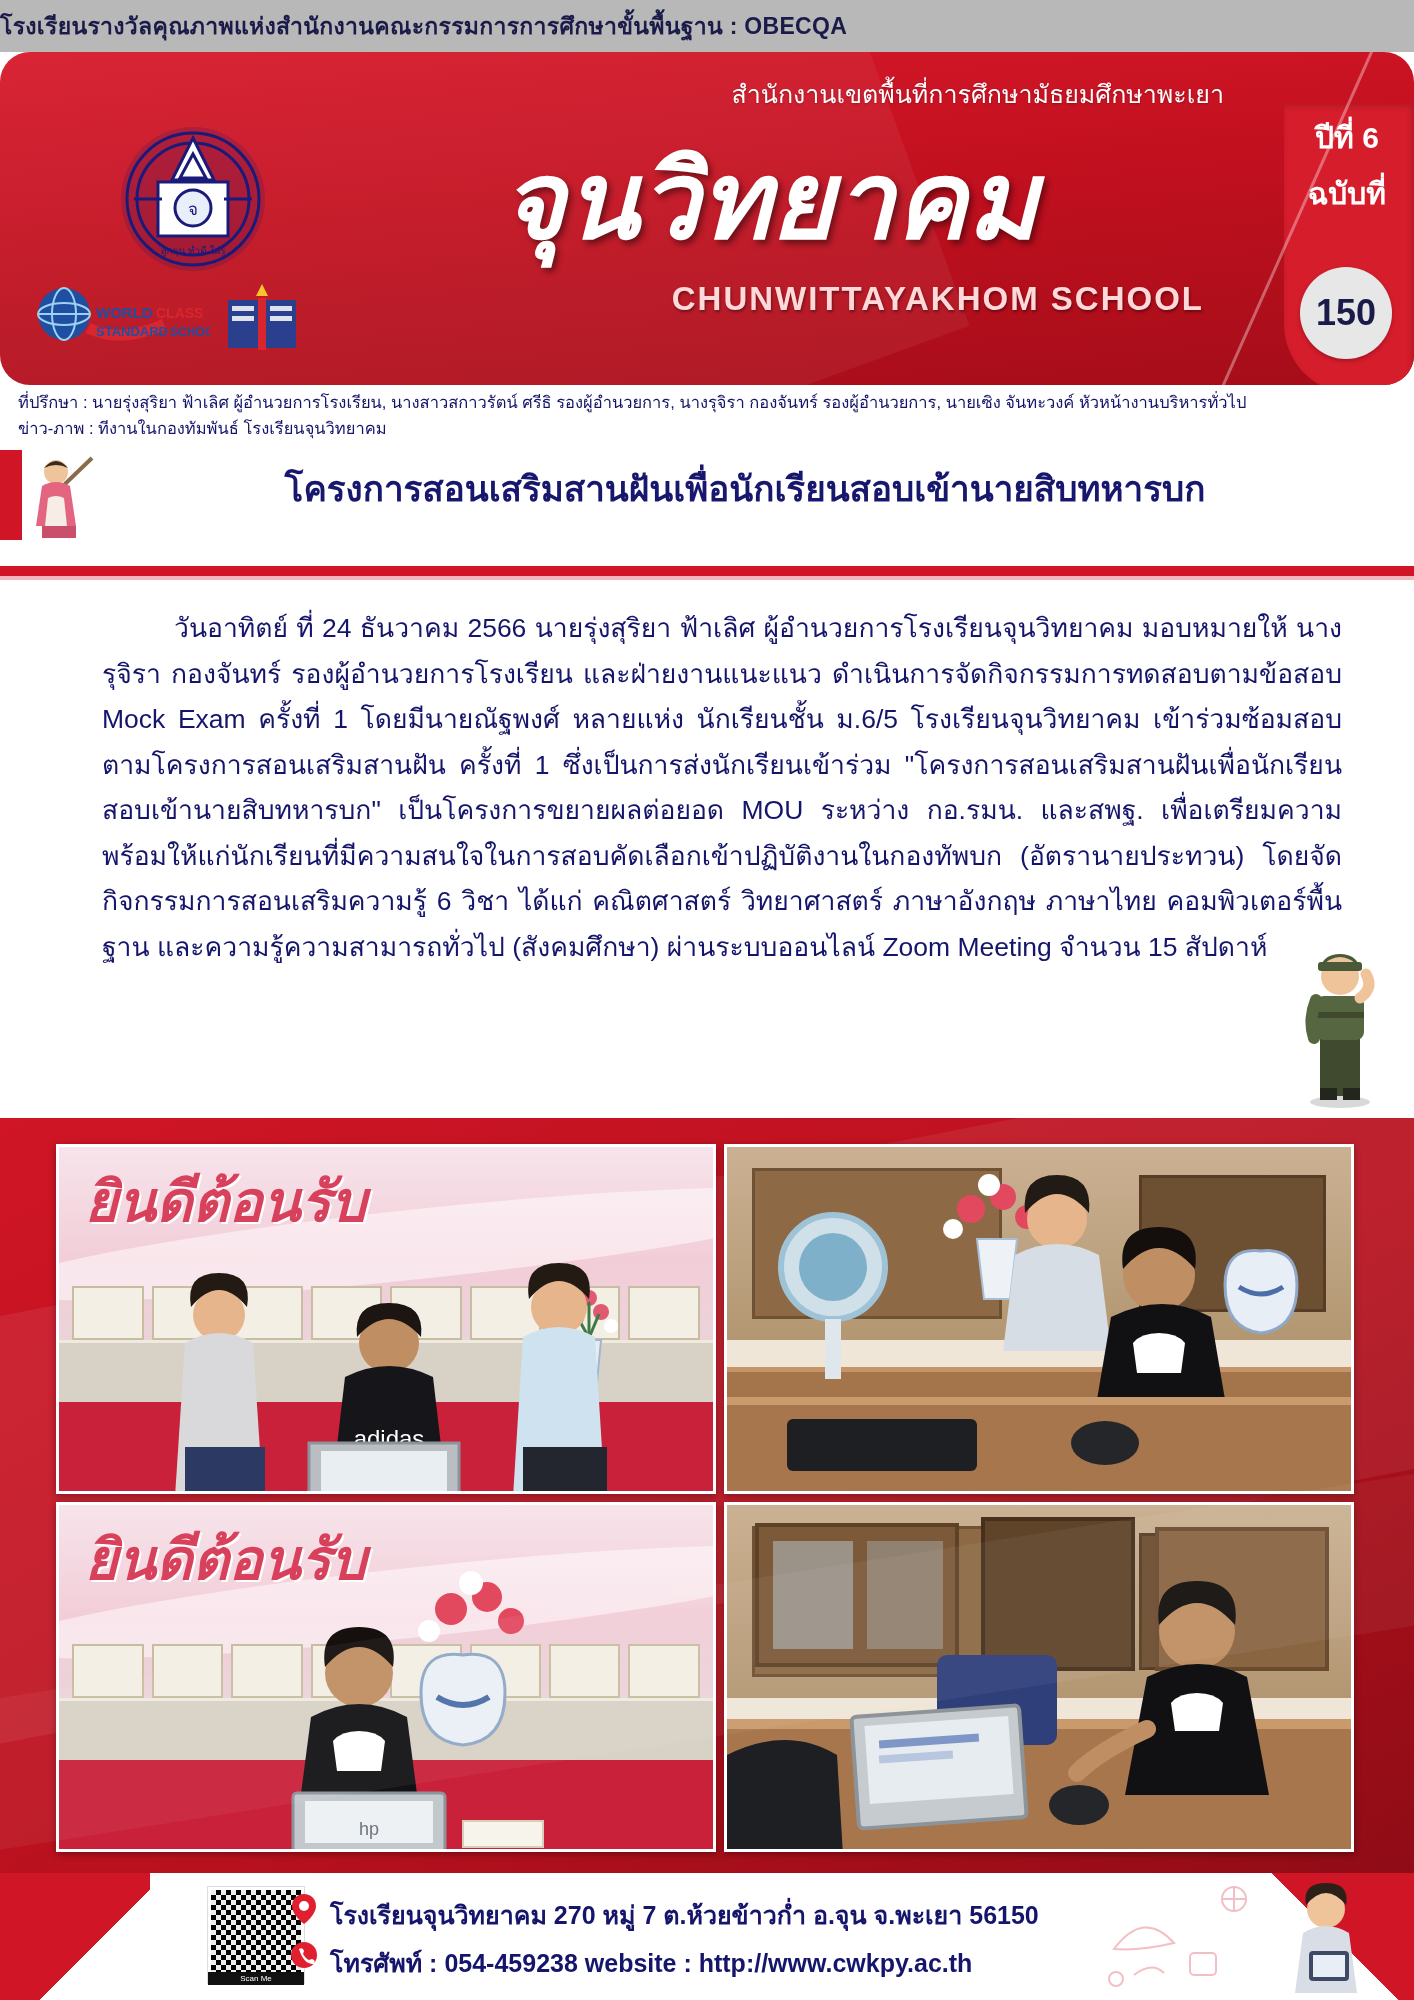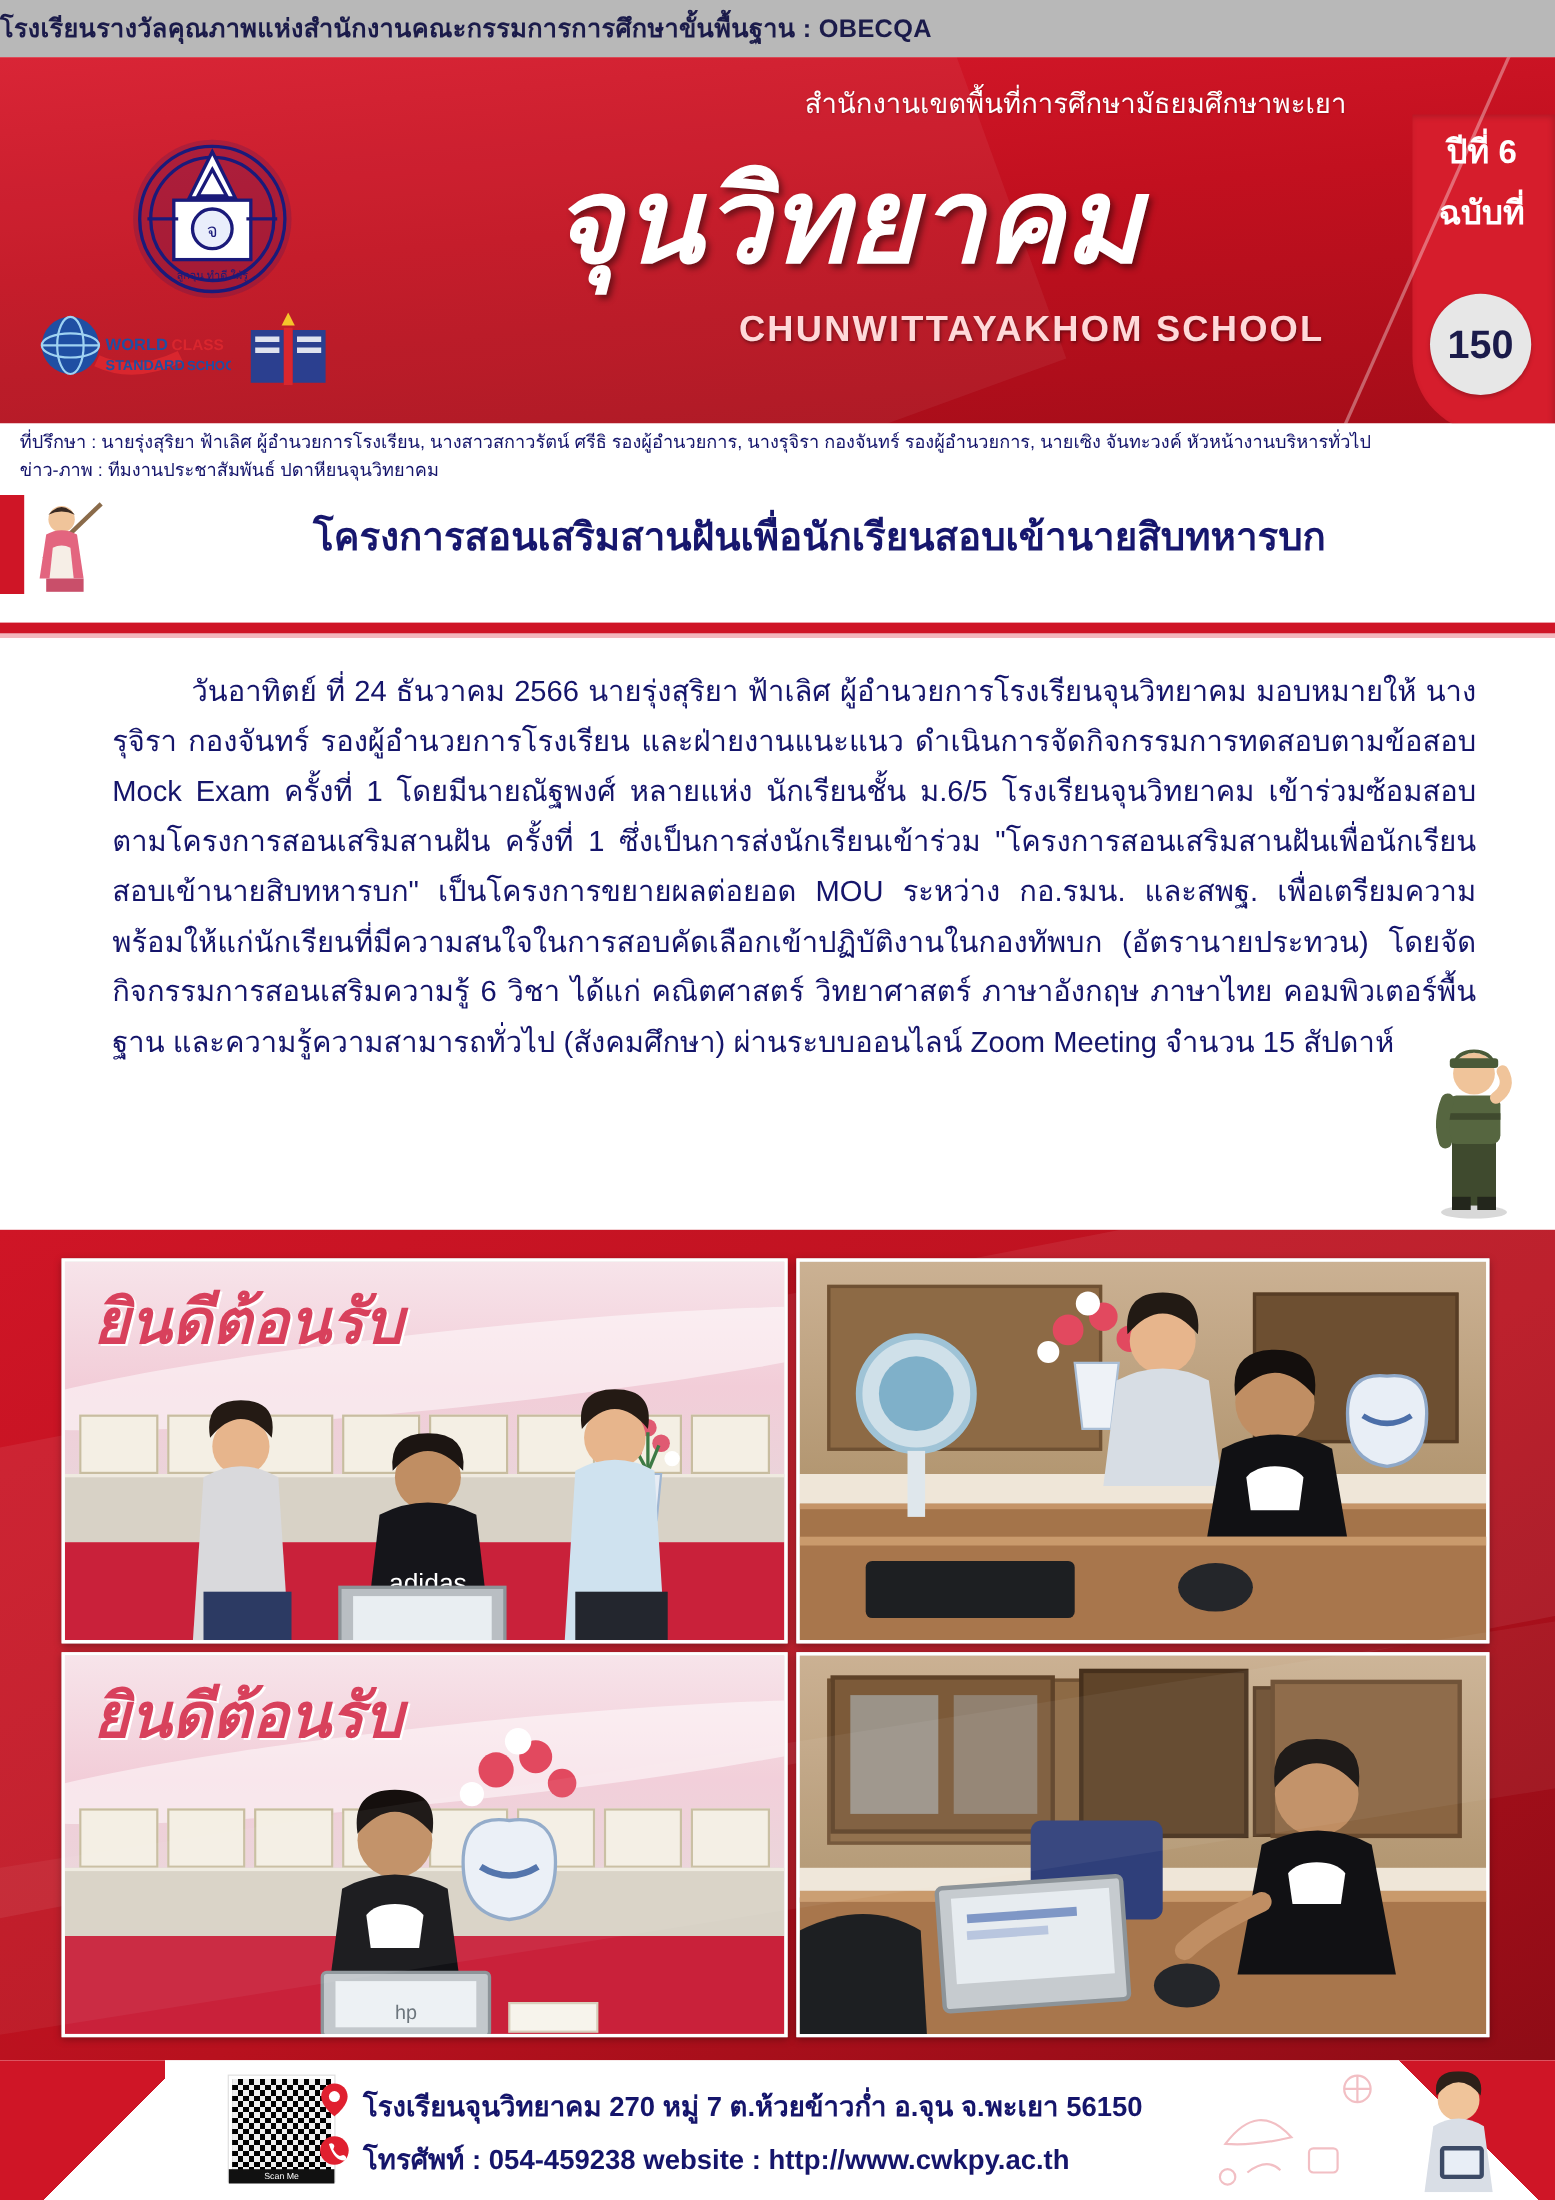--- a/index.html
+++ b/index.html
@@ -39,20 +39,21 @@
   }
 
   
   .masthead {
     position: absolute;
     left: 0; top: 52px;
     width: 1414px;
     height: 333px;
     background: linear-gradient(175deg, #d7192b 0%, #c2101f 45%, #a50d19 100%);
     overflow: hidden;
+    border-radius: 30px;
   }
   .masthead:before {
     content: "";
     position: absolute;
     left: -200px; top: -120px;
     width: 1100px; height: 600px;
     background: rgba(255,255,255,0.055);
     transform: rotate(-20deg);
   }
   .masthead:after {
@@ -503,21 +504,21 @@
 
     <div class="issue-tab"></div>
     <div class="issue-year">ปีที่ 6</div>
     <div class="issue-label">ฉบับที่</div>
     <div class="issue-circle"></div>
     <div class="issue-number">150</div>
   </div>
 
   <div class="credits">
     <div class="credit-line">ที่ปรึกษา : นายรุ่งสุริยา  ฟ้าเลิศ ผู้อำนวยการโรงเรียน, นางสาวสกาวรัตน์ ศรีธิ รองผู้อำนวยการ, นางรุจิรา กองจันทร์ รองผู้อำนวยการ, นายเซิง จันทะวงค์ หัวหน้างานบริหารทั่วไป</div>
-    <div class="credit-line">ข่าว-ภาพ : ทีมงานประชาสัมพันธ์ ปดาหียนจุนวิทยาคม</div>
+    <div class="credit-line">ข่าว-ภาพ : ทีงานในกองทัมพันธ์ โรงเรียนจุนวิทยาคม</div>
   </div>
 
   <div class="headline-row">
     <div class="headline-bar-left"></div>
     <span class="teacher-figure">
       <svg viewBox="0 0 78 88" width="78" height="88">
         <line x1="18" y1="56" x2="70" y2="6" stroke="#8a6b4a" stroke-width="4"></line>
         <circle cx="34" cy="20" r="12" fill="#f0c49a"></circle>
         <path d="M22 16 q12 -14 24 0 q-12 -6 -24 0z" fill="#3a2a22"></path>
         <path d="M20 34 q14 -8 28 0 l6 40 h-40z" fill="#e3657f"></path>

